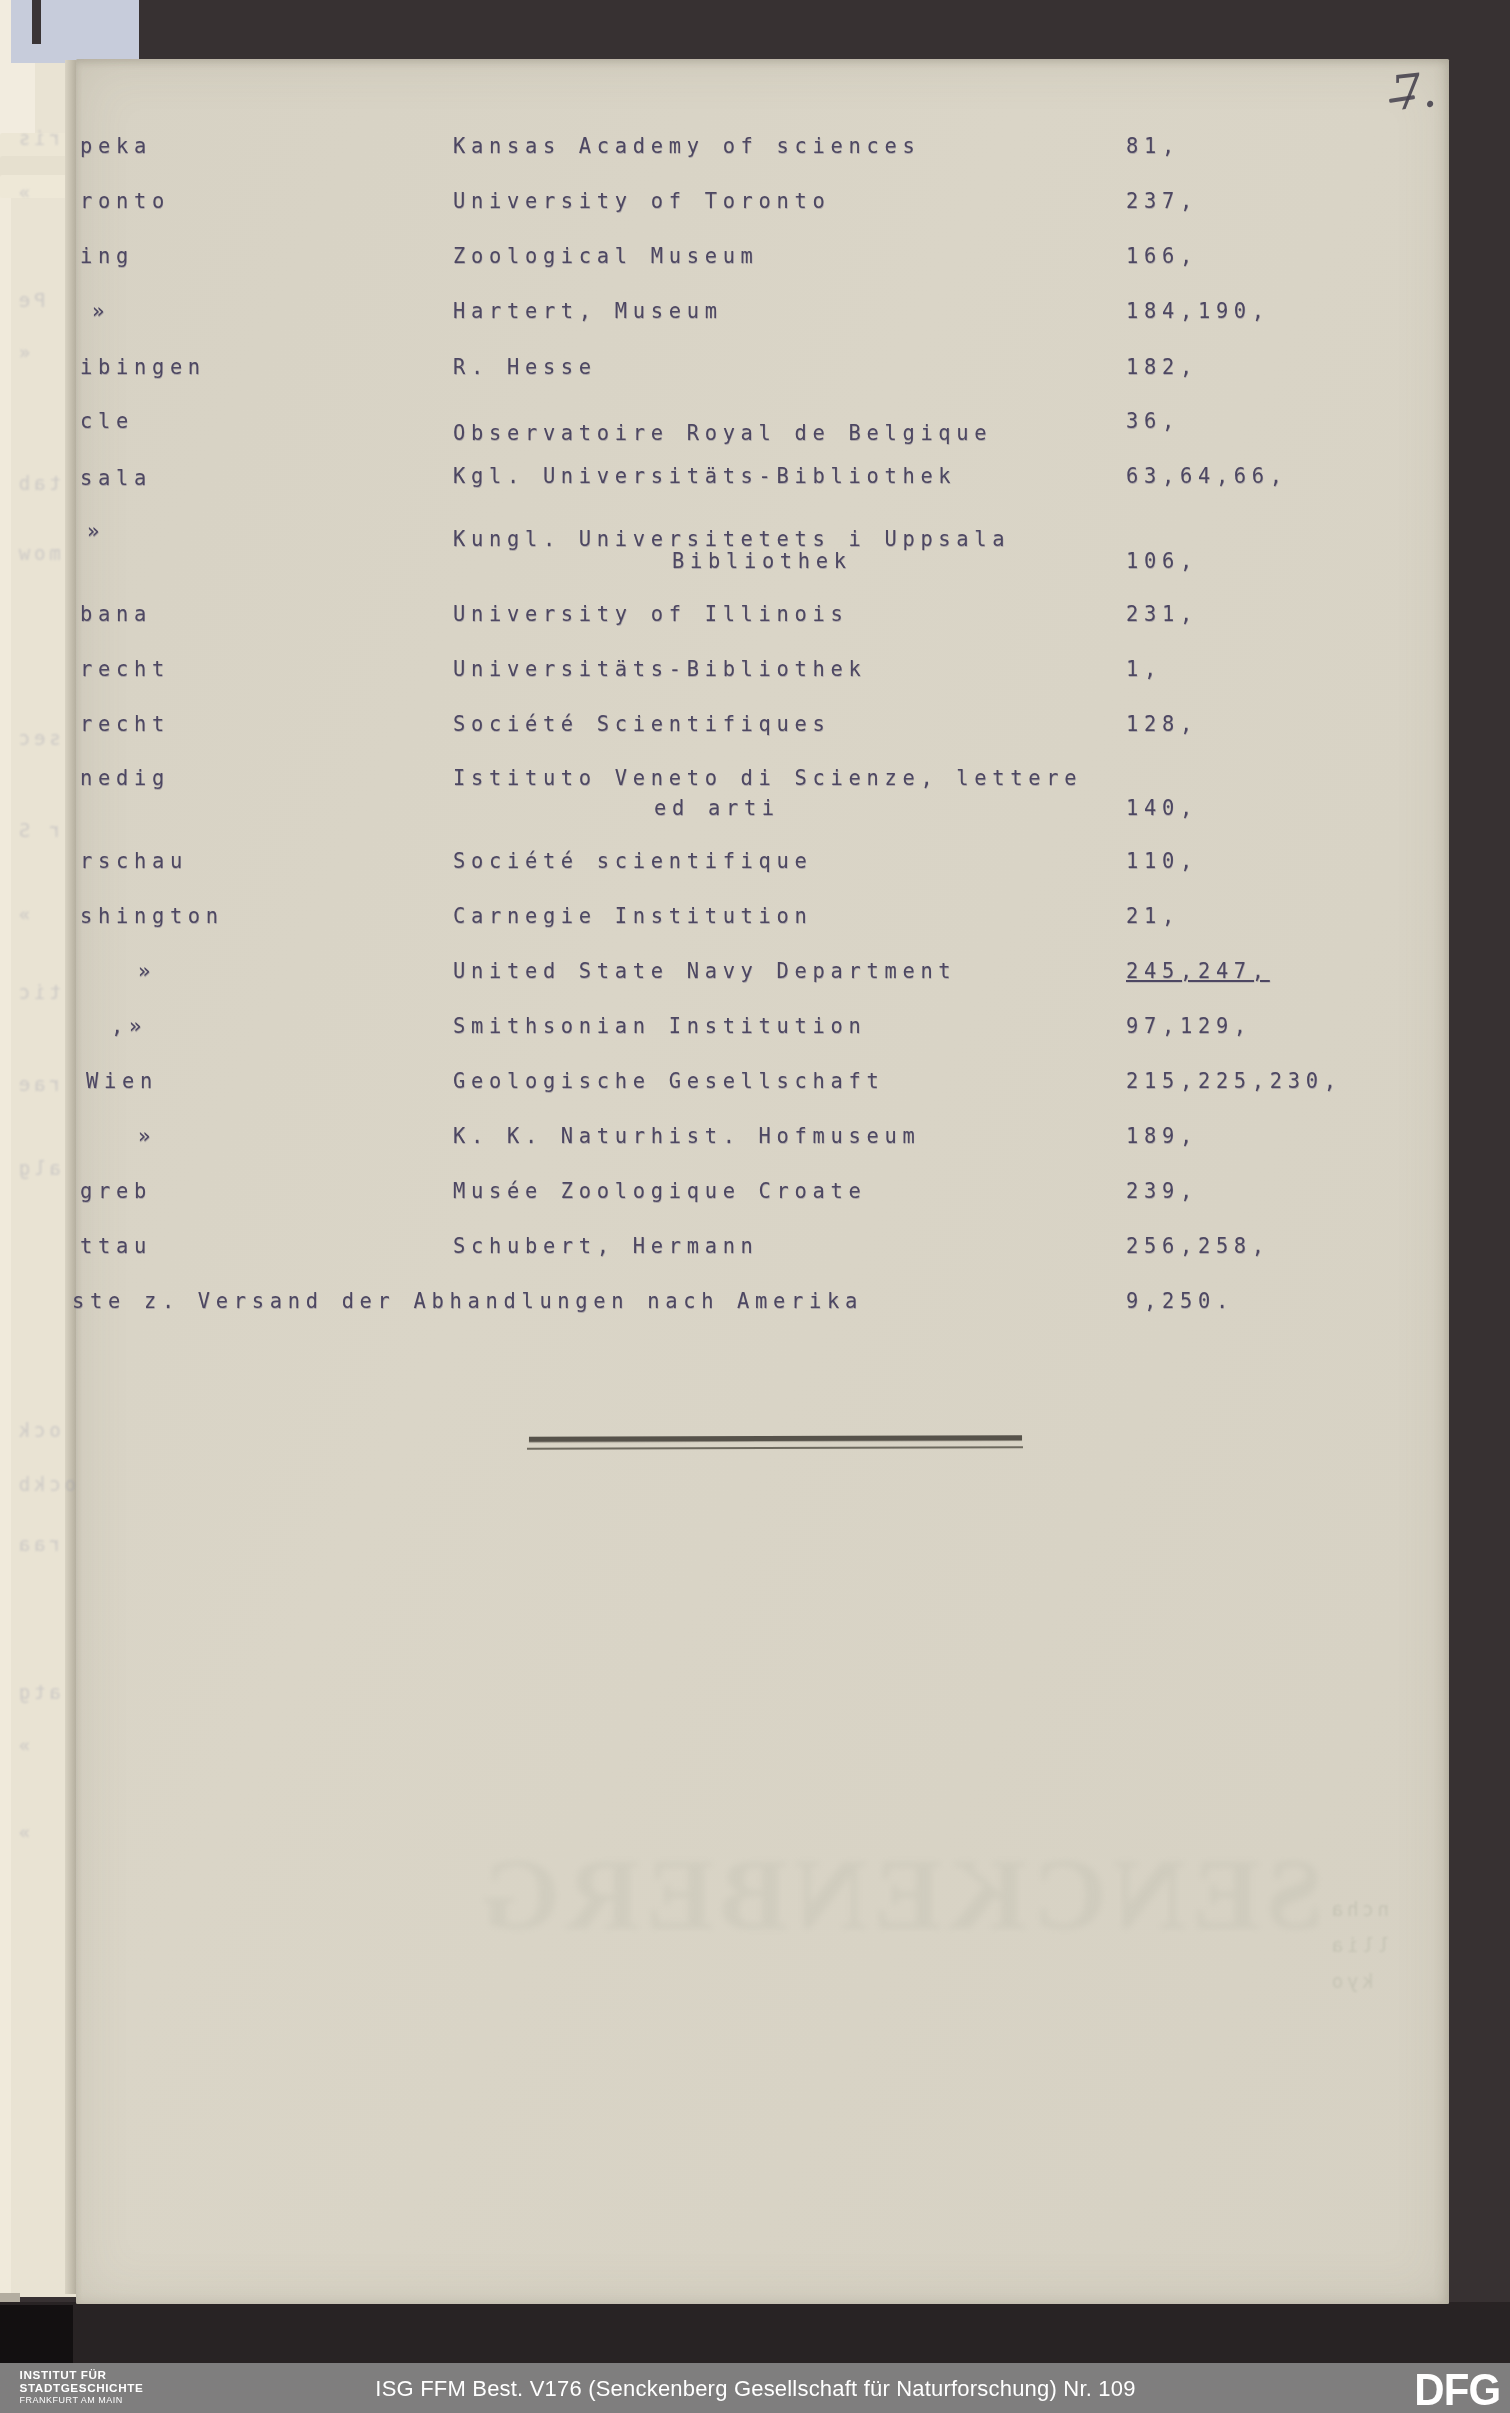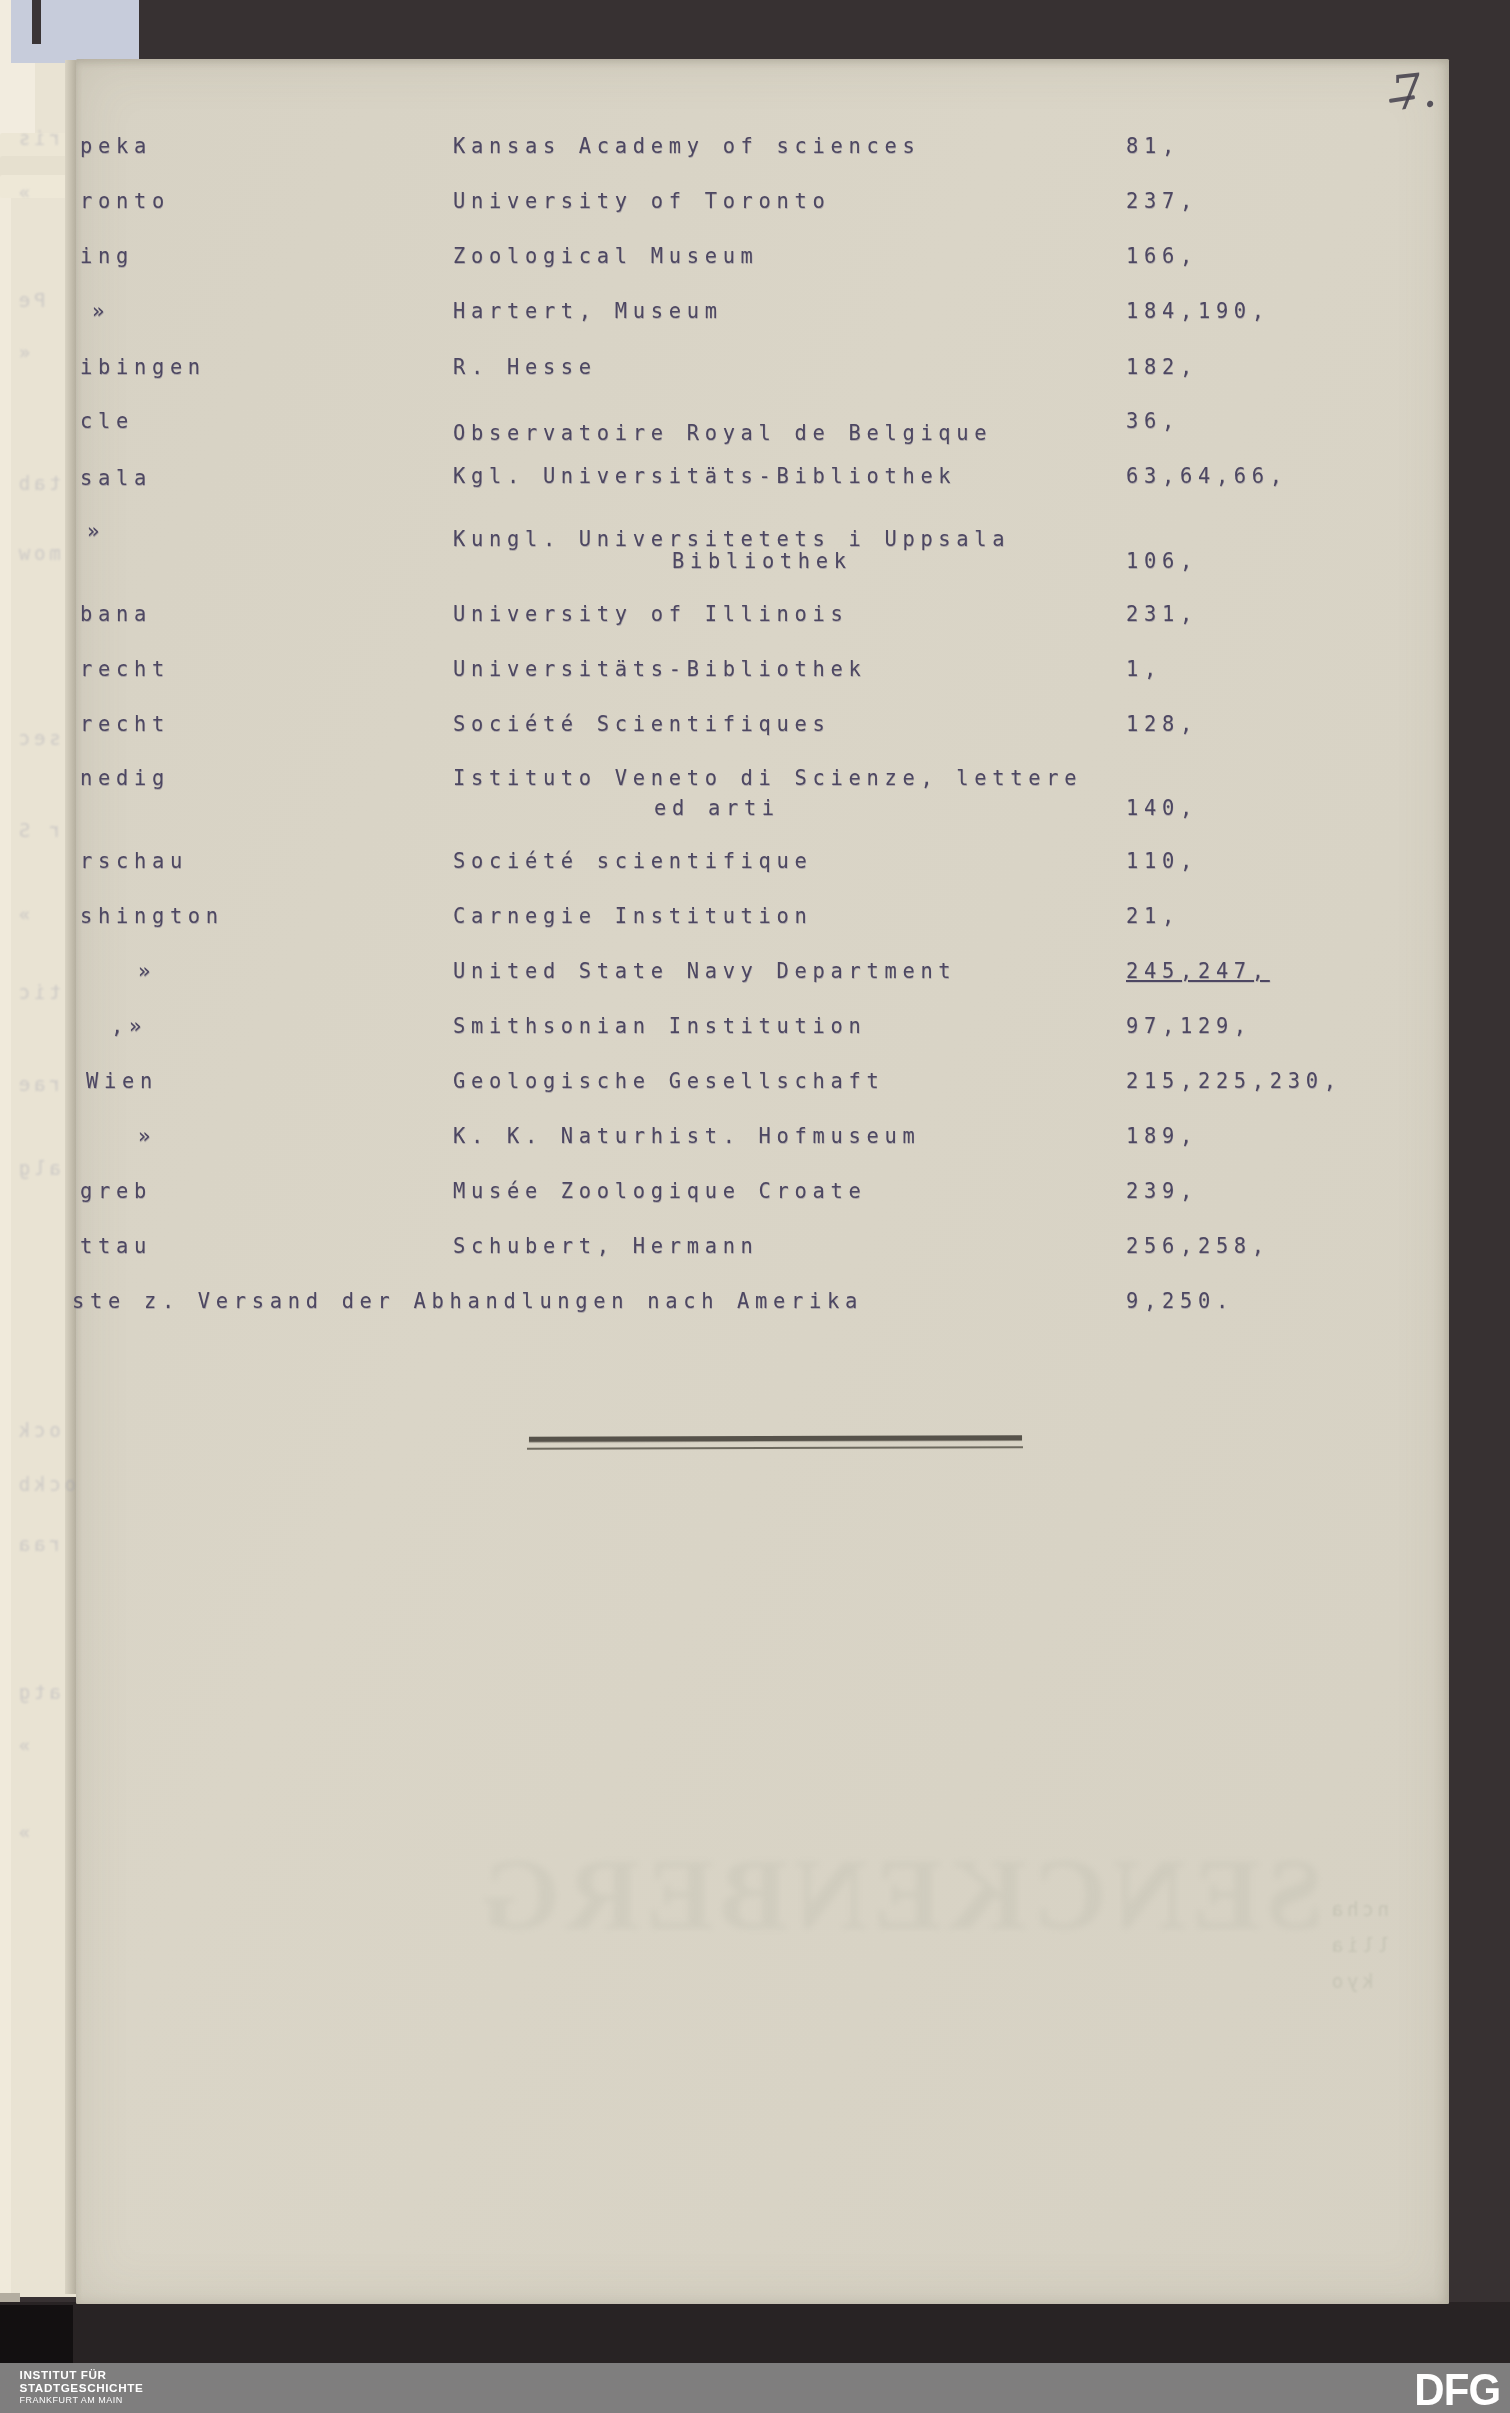--- a/index.html
+++ b/index.html
@@ -222,16 +222,17 @@
 
   <div class="abs rule-thick"></div>
   <div class="abs rule-thin"></div>
 
   <div class="abs footer">
     <div class="inst-block">
       <div class="inst-l1">INSTITUT FÜR</div>
       <div class="inst-l2">STADTGESCHICHTE</div>
       <div class="inst-l3">FRANKFURT AM MAIN</div>
     </div>
+    <div class="caption">ISG FFM Best. V176 (Senckenberg Gesellschaft für Naturforschung) Nr. 109</div>
     <div class="dfg">DFG</div>
   </div>
 </div>
 
 
 </body></html>

